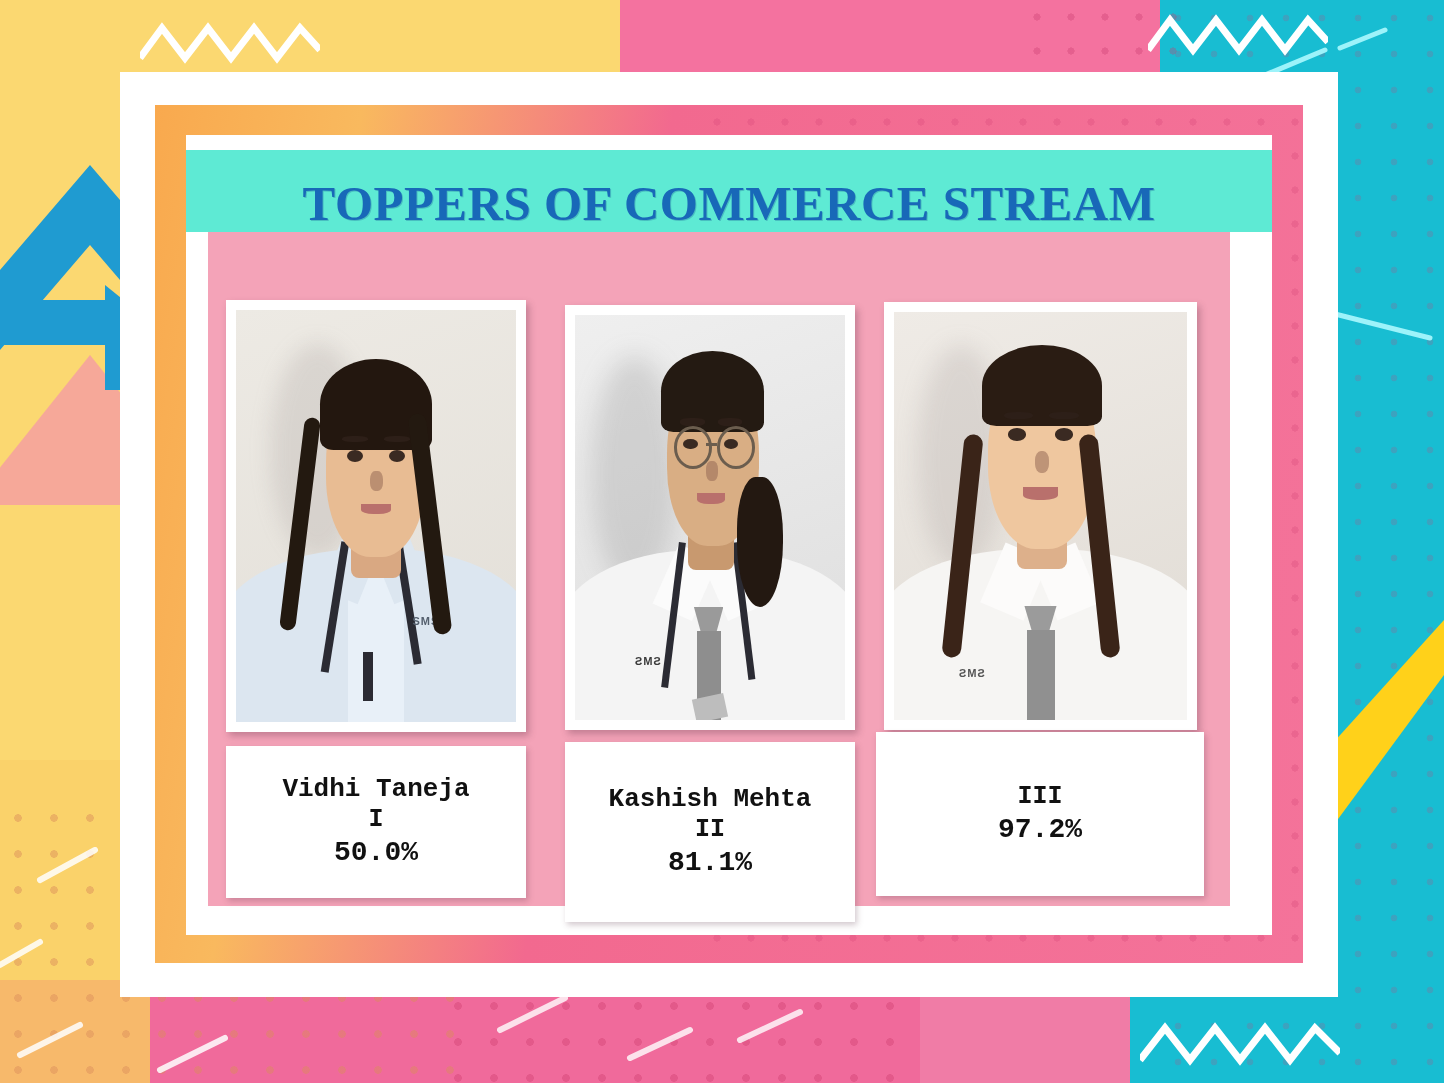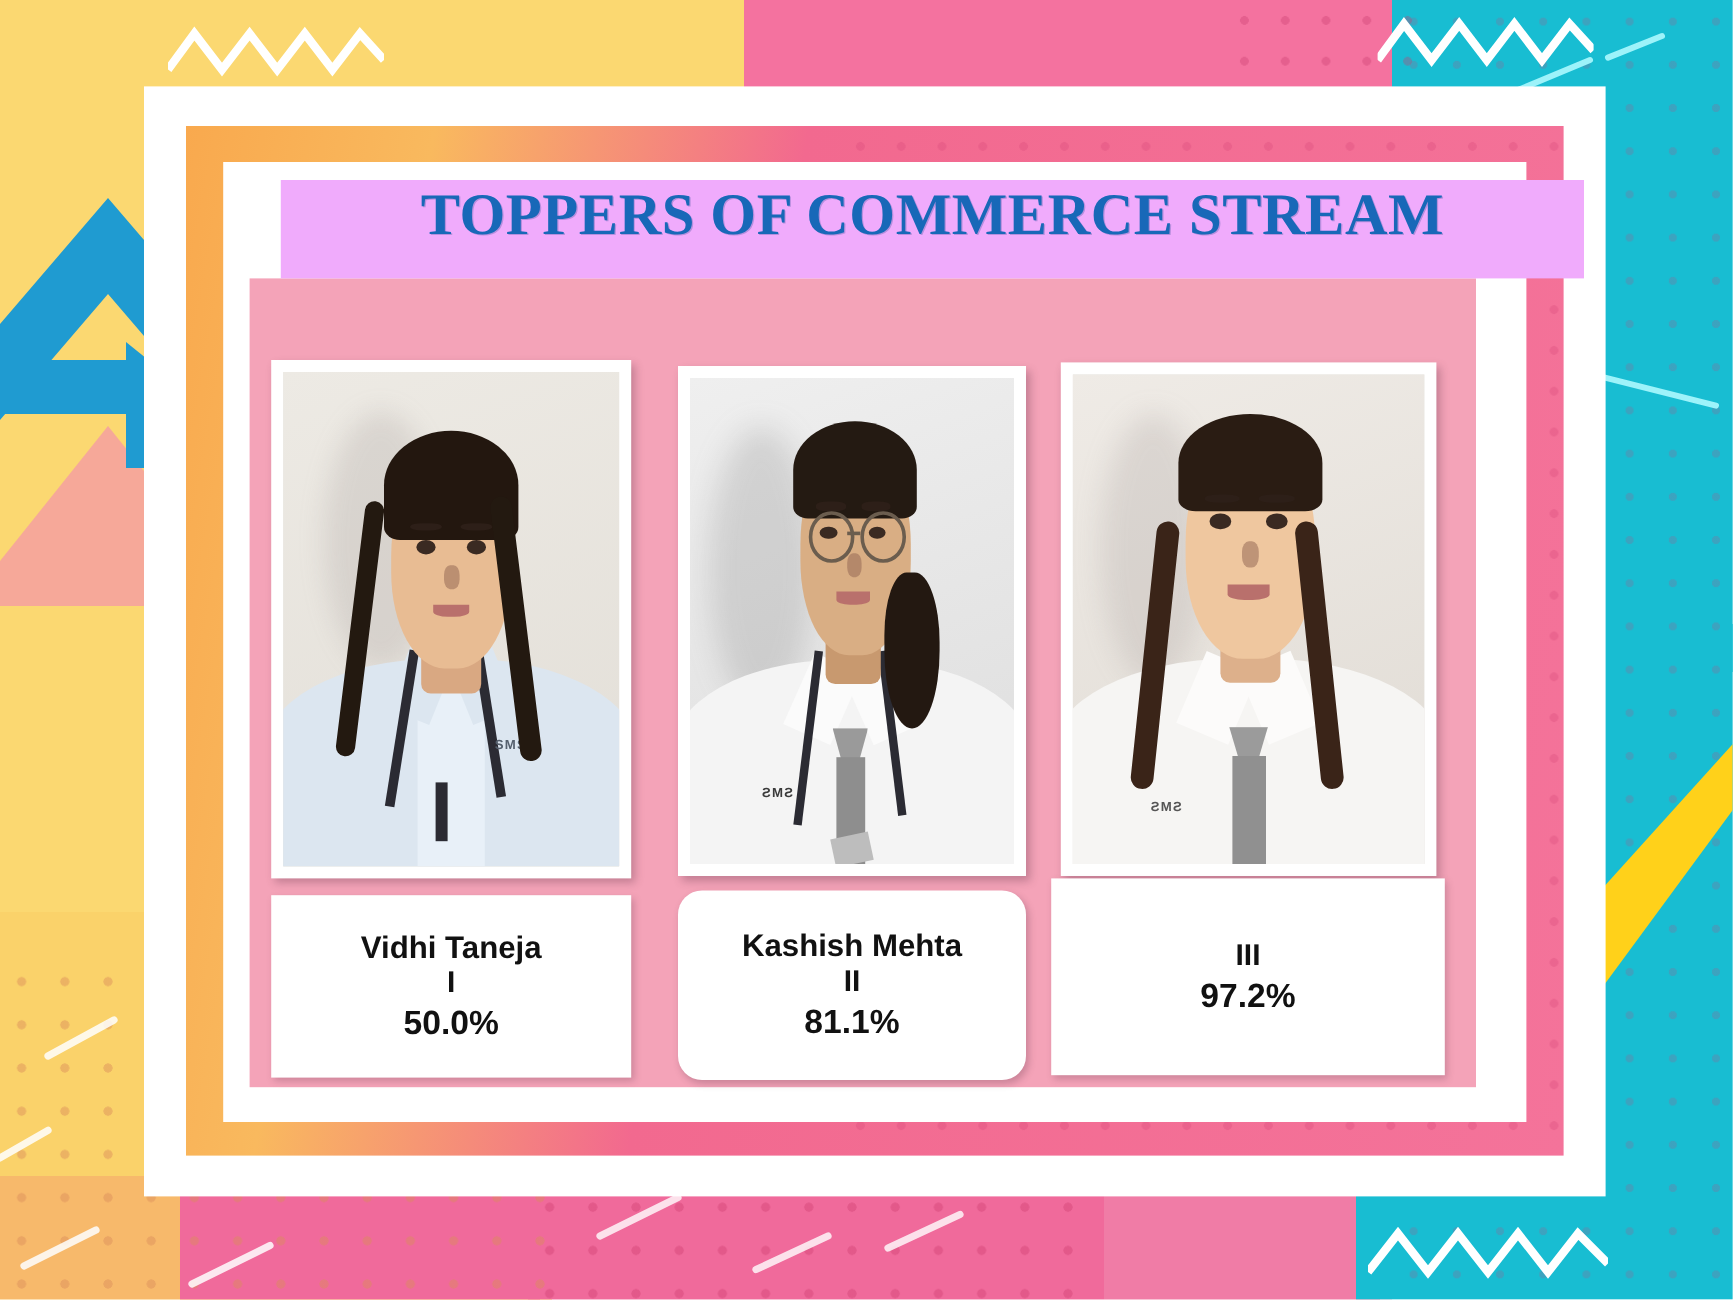--- a/index.html
+++ b/index.html
@@ -74,23 +74,22 @@
 
   
   .panel-pink{
     position:absolute;left:208px;top:232px;width:1022px;height:674px;
     background:#F4A3B8;
   }
 
   
   .title-bar{
     position:absolute;left:186px;top:150px;width:1086px;height:82px;
-    display:flex;align-items:flex-start;justify-content:center;
-    background:#f0abfc;
-    margin-left:48px;
+    display:flex;align-items:flex-end;justify-content:center;
+    background:#5eead4;
   }
   .title-text{
     font-family:"Liberation Serif", serif;
     font-weight:bold;
     font-size:49px;
     letter-spacing:.5px;
     color:#1868B8;
     white-space:nowrap;
     text-shadow:1px 1px 0 rgba(10,60,130,.25);
   }
@@ -114,20 +113,21 @@
     background:#E8E6E2;
   }
   .name-card{
     position:absolute;
     background:#ffffff;
     box-shadow:2px 3px 6px rgba(80,40,60,.25);
     display:flex;flex-direction:column;
     align-items:center;justify-content:center;
     box-sizing:border-box;
     padding:8px 4px;
+    font-family:Liberation Mono, monospace;
   }
   .name-line{
     font-weight:bold;color:#111111;
     font-size:26px;line-height:1.18;white-space:nowrap;
   }
   .rank-line{
     font-weight:bold;color:#111111;
     font-size:25px;line-height:1.25;
   }
   .pct-line{
@@ -311,21 +311,21 @@
           <div class="brow" style="left:53%;top:25.5%;width:9%;height:1.8%;"></div>
           <div class="glasses" style="left:36.5%;top:27.5%;width:12%;height:9%;"></div>
           <div class="glasses" style="left:52.5%;top:27.5%;width:12%;height:9%;"></div>
           <div class="glassbridge" style="left:48.5%;top:31.5%;width:4.2%;"></div>
           <div class="eye" style="left:40%;top:30.5%;width:5.5%;height:2.6%;"></div>
           <div class="eye" style="left:55%;top:30.5%;width:5.5%;height:2.6%;"></div>
           <div class="nose" style="left:48.5%;top:36%;width:4.5%;height:5%;"></div>
           <div class="mouth" style="left:45%;top:44%;width:10.5%;height:2.6%;"></div>
         </div>
       </div>
-      <div class="name-card" style="left:0px;top:437px;width:290px;height:158px;border-radius:20px;">
+      <div class="name-card" style="left:0px;top:437px;width:290px;height:180px;">
         <div class="name-line">Kashish Mehta</div>
         <div class="rank-line">II</div>
         <div class="pct-line">81.1%</div>
       </div>
     </div>
 
     <div class="topper" style="left:676px;top:2px;">
       <div class="photo-card" style="left:0px;top:0px;width:313px;height:428px;">
         <div class="photo">
           <div class="bgwall" style="background:linear-gradient(160deg,#EFEBE6 0%,#E0DBD4 100%);"></div>

